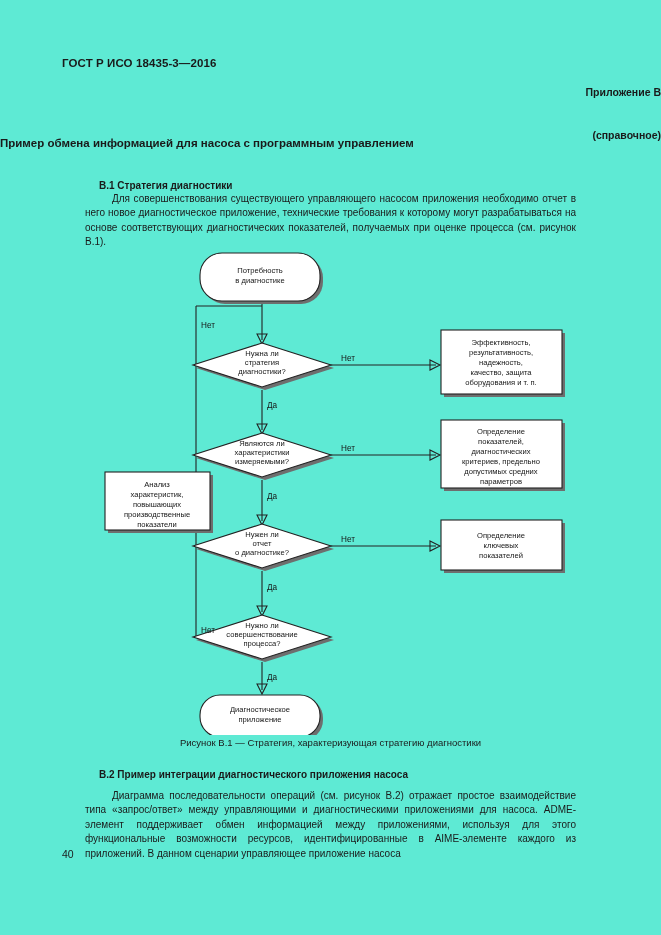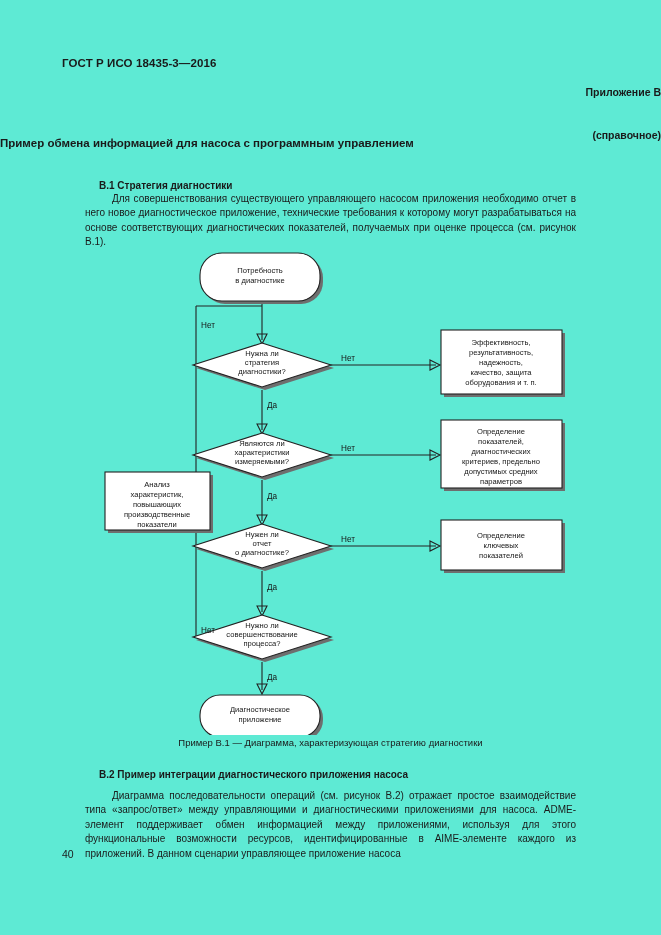--- a/index.html
+++ b/index.html
@@ -275,21 +275,21 @@
         <text class="edgelabel" x="182" y="259">Да</text>
         <text class="edgelabel" x="256" y="302">Нет</text>
         <text class="edgelabel" x="182" y="350">Да</text>
         <text class="edgelabel" x="116" y="393">Нет</text>
         <text class="edgelabel" x="182" y="440">Да</text>
       </g>
 
     </svg>
   </div>
 
-  <div class="caption" style="top:737px;">Пример В.1 — Диаграмма, характеризующая стратегию диагностики</div>
+  <div class="caption" style="top:737px;">Рисунок В.1 — Стратегия, характеризующая стратегию диагностики</div>
 
   <div class="sec-head" style="top:769px;">В.2 Пример интеграции диагностического приложения насоса</div>
 
   <div class="para" style="top:789px;">Диаграмма последовательности операций (см. рисунок В.2) отражает простое взаимодействие типа «запрос/ответ» между управляющими и диагностическими приложениями для насоса. ADME-элемент поддерживает обмен информацией между приложениями, используя для этого функциональные возможности ресурсов, идентифицированные в AIME-элементе каждого из приложений. В данном сценарии управляющее приложение насоса</div>
 
   <div class="pageno">40</div>
 
 </div>
 
 </body></html>

